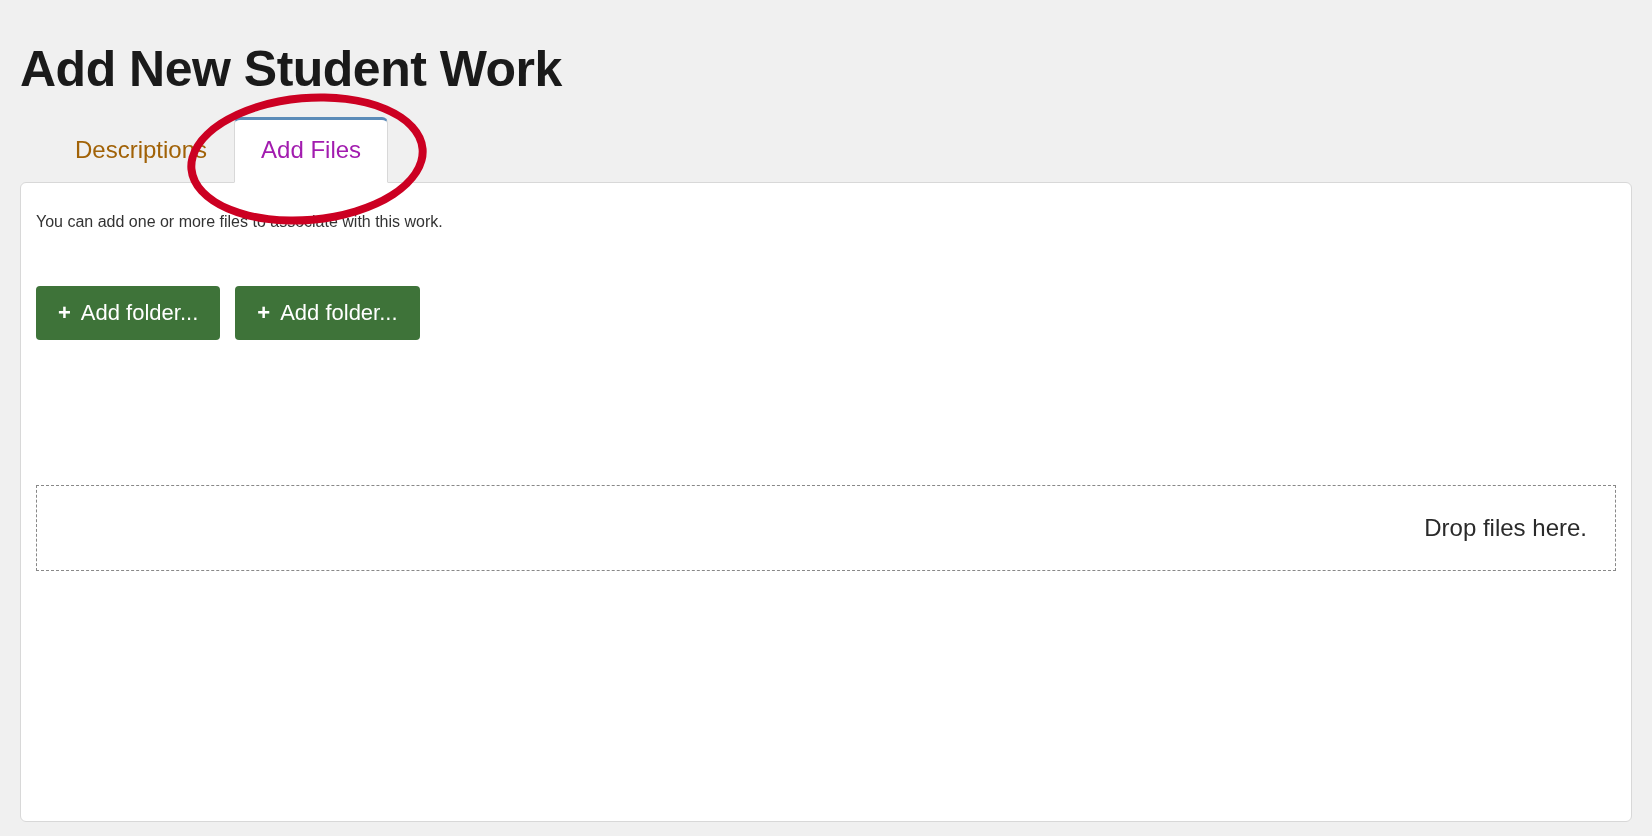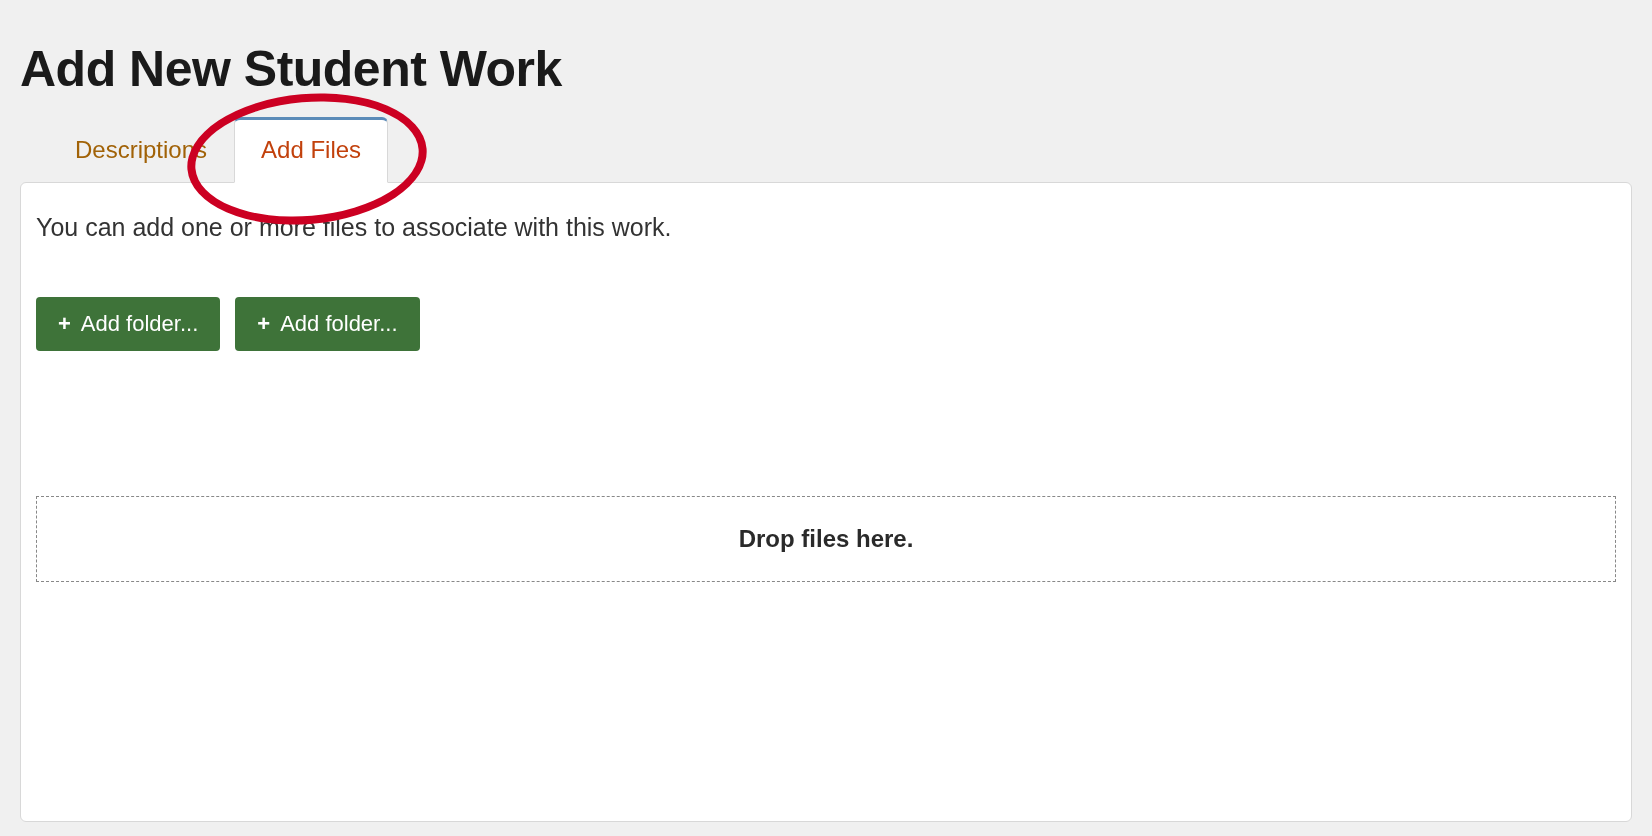--- a/index.html
+++ b/index.html
@@ -28,36 +28,36 @@
       padding: 18px 26px;
       color: #a16207;
       border: 1px solid transparent;
       border-radius: 6px 6px 0 0;
       cursor: pointer;
       background: transparent;
       position: relative;
       bottom: -1px;
     }
     .tab.active {
-      color: #c2410c;
+      color: #a21caf;
       background: #fff;
       border: 1px solid #d8d8d8;
       border-top: 3px solid #5b8bb8;
       border-bottom-color: #fff;
       padding-top: 16px;
     }
     .panel {
       background: #fff;
       border: 1px solid #d8d8d8;
       border-radius: 6px;
       padding: 30px 15px 180px 15px;
       min-height: 640px;
     }
     .intro {
-      font-size: 25px;
+      font-size: 16px;
       color: #333;
       margin-bottom: 55px;
     }
     .btn-row { display: flex; gap: 15px; margin-bottom: 145px; }
     .btn {
       display: inline-flex;
       align-items: center;
       gap: 10px;
       background: #3e7339;
       color: #fff;
@@ -68,23 +68,23 @@
       cursor: pointer;
     }
     .plus {
       font-weight: 900;
       font-size: 22px;
       line-height: 1;
     }
     .dropzone {
       border: 1px dashed #888;
       padding: 28px;
-      text-align: center;
+      text-align: right;
       font-size: 24px;
-      font-weight: 700;
+      font-weight: 400;
       color: #2a2a2a;
     }
     .marker {
       position: absolute;
       border: 8px solid #cc0022;
       border-radius: 50%;
       width: 240px;
       height: 130px;
       left: 187px;
       top: 94px;

